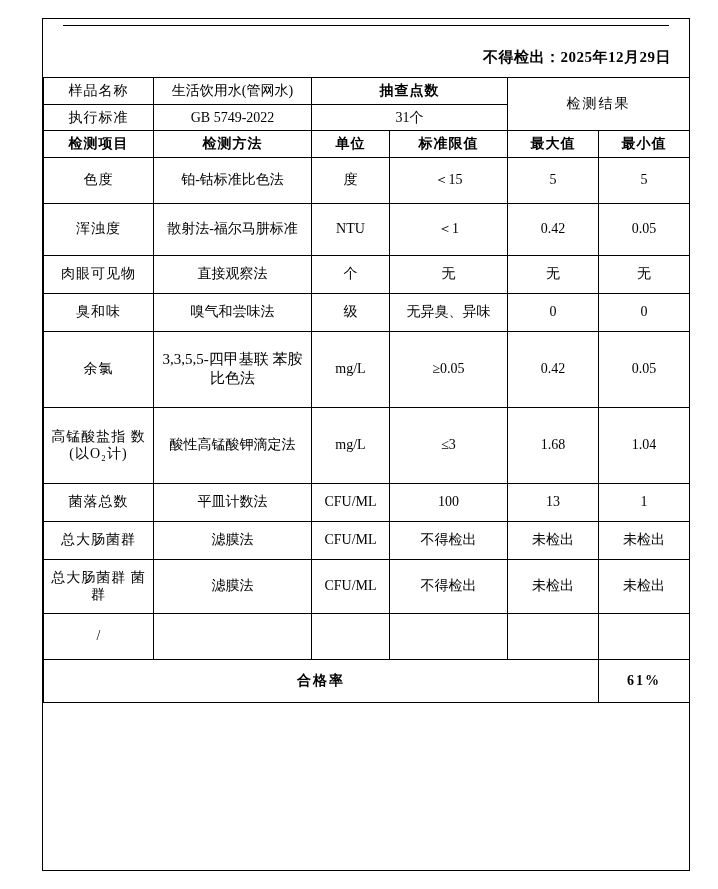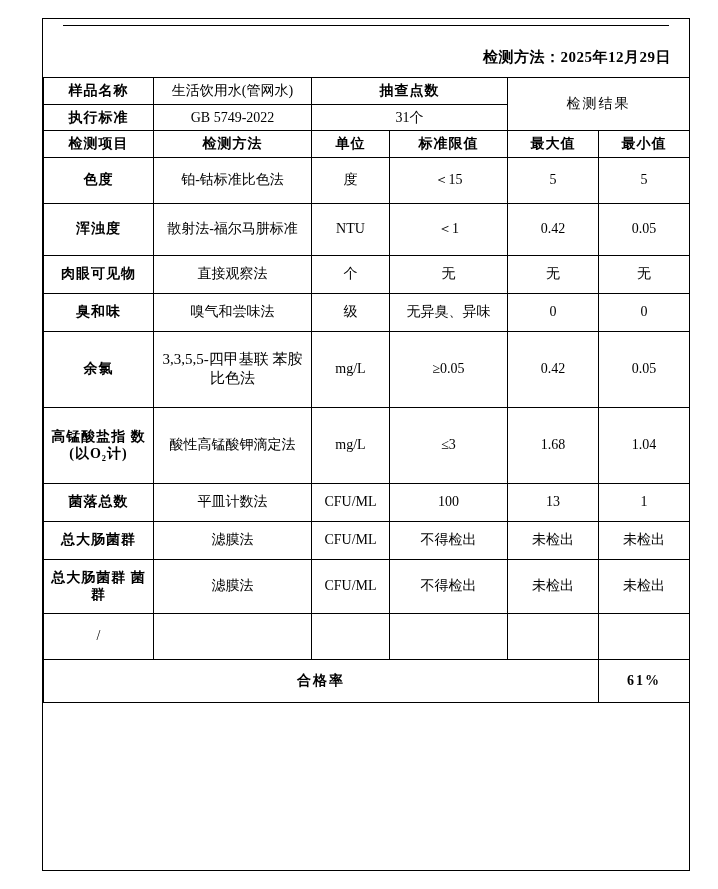--- a/index.html
+++ b/index.html
@@ -56,21 +56,21 @@
   table.main td {
     border: 1px solid #000;
     font-size: 14px;
     text-align: center;
     vertical-align: middle;
     padding: 4px 3px;
     line-height: 1.25;
     word-break: break-all;
   }
   td.lbl {
-    font-weight: bold;
+    font-weight: normal;
     font-size: 15px;
     text-align: left;
     padding-left: 8px;
     letter-spacing: 1px;
     margin-left: 8px;
   }
   td.lbl-c {
     font-weight: bold;
     font-size: 15px;
     text-align: center;
@@ -98,21 +98,21 @@
     font-size: 15px;
   }
 </style>
 </head>
 <body>
 
 <div class="page">
 
   <div class="title-rule"></div>
 
-  <div class="date-row">检测方法：2025年12月29日</div>
+  <div class="date-row">不得检出：2025年12月29日</div>
 
   <table class="main">
     <colgroup>
       <col style="width:110px">
       <col style="width:158px">
       <col style="width:78px">
       <col style="width:118px">
       <col style="width:91px">
       <col style="width:91px">
     </colgroup>

